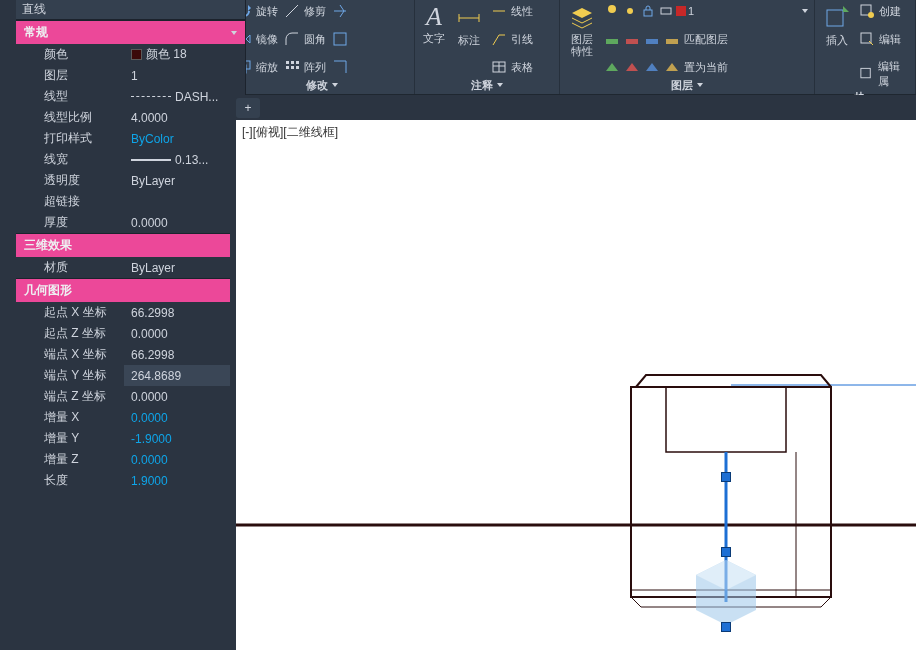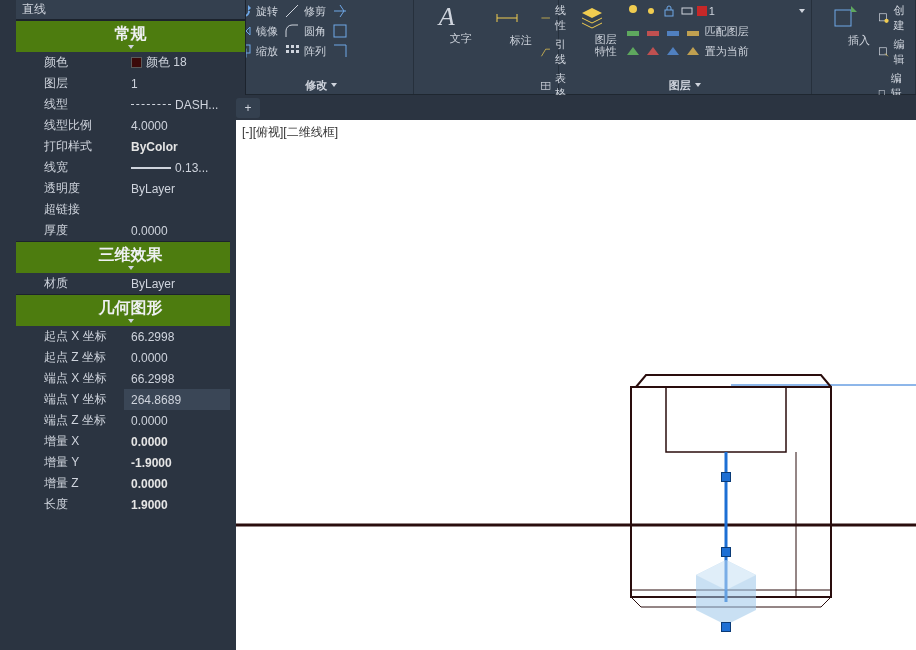--- a/index.html
+++ b/index.html
@@ -7,42 +7,42 @@
 
 
 .ribbon { position:absolute; top:0; left:230px; right:0; height:95px; background:#34404f; border-bottom:1px solid #1f2730; display:flex; }
 
 .rb-panel { border-right:1px solid #26303c; height:100%; display:flex; flex-direction:column; }
 .rb-body { flex:1; display:flex; align-items:flex-start; padding:2px 4px 0 4px; gap:2px; }
 .rb-label { height:18px; text-align:center; font-size:11px; color:#cfd4dd; display:flex; align-items:center; justify-content:center; gap:4px;font-weight:bold; }
 .rb-label .chev { width:0; height:0; border-left:3px solid transparent; border-right:3px solid transparent; border-top:4px solid #cfd4dd; }
 
 .rb-item { display:flex; flex-direction:column; align-items:center; gap:1px; padding:2px 4px; cursor:pointer; }
-.rb-item .label { font-size:11px; color:#cfd4dd; white-space:nowrap;margin-left:28px; }
+.rb-item .label { font-size:11px; color:#cfd4dd; white-space:nowrap; }
 .rb-ico { width:16px; height:16px; }
 .rb-big { width:28px; height:28px; }
 
-.rb-col { display:flex; flex-direction:column; gap:2px;justify-content:center; }
+.rb-col { display:flex; flex-direction:column; gap:10px;justify-content:center; }
 .rb-colitem { display:flex; align-items:center; gap:4px; padding:1px 2px; cursor:pointer; }
 .rb-colitem .lbl { font-size:11px; }
 
 .big-letter { font-family:"Times New Roman",serif; font-style:italic; font-size:26px; color:#cfd4dd; line-height:1; }
 
 
 .props { position:absolute; top:0; left:16px; bottom:0; width:230px; background:#2b3441; border-right:1px solid #1c232d; overflow:hidden; }
 .props-top { height:20px; background:#34404f; display:flex; align-items:center; padding:0 6px; border-bottom:1px solid #1c232d; }
 
-.group-header { background:#4d7c0f; padding:3px 8px; font-size:16px; font-weight:bold; color:#eef0f2; display:flex; align-items:center; justify-content:space-between; border-top:1px solid #1c232d;flex-direction:column; }
+.group-header { background:#ec4899; padding:3px 8px; font-size:12px; font-weight:bold; color:#eef0f2; display:flex; align-items:center; justify-content:space-between; border-top:1px solid #1c232d; }
 .group-header .chev { width:0; height:0; border-left:3px solid transparent; border-right:3px solid transparent; border-top:4px solid #cfd4dd; }
 
 .prop-row { display:flex; align-items:center; height:21px; }
 .prop-name { width:108px; padding-left:28px; font-size:12px; color:#cfd4dd; }
 .prop-val  { flex:1; font-size:12px; color:#cfd4dd; padding-left:6px; border-left:1px solid transparent; display:flex; align-items:center; gap:4px; height:100%; }
 .prop-row.sel .prop-val { background:#3a4656; }
-.prop-val.dim { color:#e5e5e5;font-weight:bold; }
+.prop-val.dim { color:#0ea5e9; }
 
 .swatch { width:11px; height:11px; background:#3b0a0a; border:1px solid #5a5a5a; }
 .lineprev { display:inline-block; width:40px; height:0; border-top:1px dashed #cfd4dd; }
 .linew    { display:inline-block; width:40px; height:0; border-top:2px solid #cfd4dd; }
 
 
 .canvas-wrap { position:absolute; top:95px; left:230px; right:0; bottom:0; background:#2b3441; }
 .tabrow { height:25px; background:#2b3441; display:flex; align-items:center; padding-left:6px; }
 .tab-plus { width:24px; height:20px; background:#34404f; border-radius:3px; display:flex; align-items:center; justify-content:center; color:#cfd4dd; cursor:pointer; }
 .canvas { position:absolute; top:25px; left:6px; right:0; bottom:0; background:#fff; overflow:hidden; }

